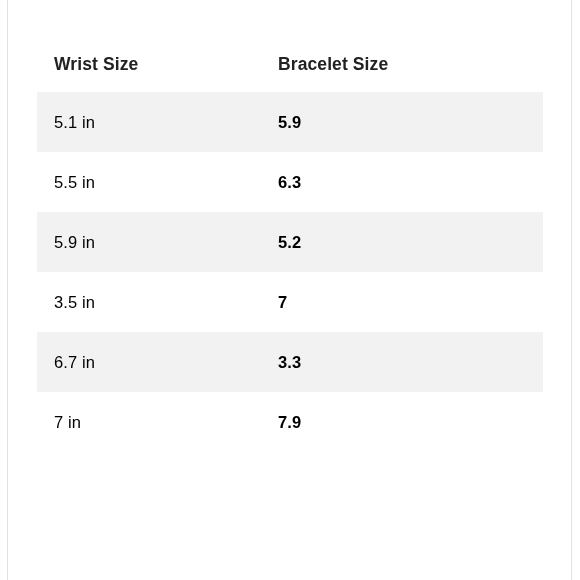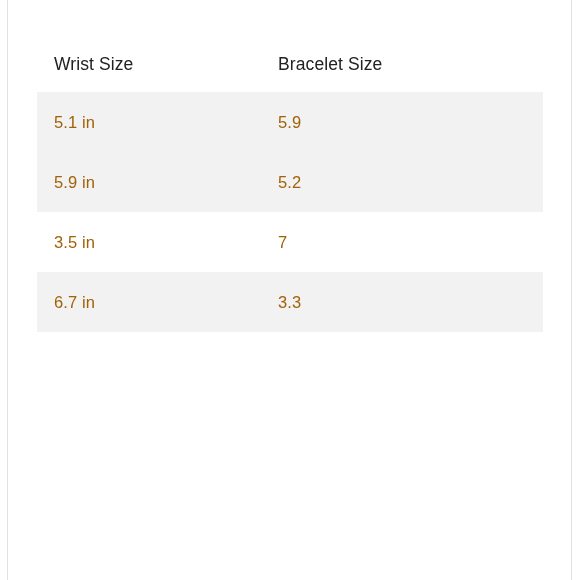--- a/index.html
+++ b/index.html
@@ -52,41 +52,41 @@
     vertical-align: middle;
     font-weight: normal;
   }
 
   .col-wrist    { width: 240px; }
   .col-bracelet { width: 266px; }
 
   .size-table thead th {
     height: 56px;
     font-size: 17.5px;
-    font-weight: 400;
+    font-weight: 700;
     color: #222222;
     letter-spacing: 0.1px;
   }
   .size-table thead th.cell-wrist    { padding-left: 17px; }
   .size-table thead th.cell-bracelet { padding-left: 1px; }
 
   .size-table tbody tr {
     height: 60px;
   }
   .size-table tbody tr.striped {
     background: #f2f2f2;
   }
   .size-table tbody td {
     height: 60px;
     font-size: 16.5px;
-    color: #a16207;
+    color: #000000;
     letter-spacing: 0.1px;
   }
   .size-table tbody td.cell-wrist    { padding-left: 17px; }
-  .size-table tbody td.cell-bracelet { padding-left: 1px; }
+  .size-table tbody td.cell-bracelet { padding-left: 1px; font-weight: bold; }
 </style>
 </head>
 <body>
 
 <div class="page-frame">
 
   <div class="frame-rule left"></div>
   <div class="frame-rule right"></div>
 
   <table class="size-table">
@@ -98,28 +98,36 @@
       <tr>
         <th class="cell-wrist">Wrist Size</th>
         <th class="cell-bracelet">Bracelet Size</th>
       </tr>
     </thead>
     <tbody>
       <tr class="striped">
         <td class="cell-wrist">5.1 in</td>
         <td class="cell-bracelet">5.9</td>
       </tr>
+      <tr>
+        <td class="cell-wrist">5.5 in</td>
+        <td class="cell-bracelet">6.3</td>
+      </tr>
       <tr class="striped">
         <td class="cell-wrist">5.9 in</td>
         <td class="cell-bracelet">5.2</td>
       </tr>
       <tr>
         <td class="cell-wrist">3.5 in</td>
         <td class="cell-bracelet">7</td>
       </tr>
       <tr class="striped">
         <td class="cell-wrist">6.7 in</td>
         <td class="cell-bracelet">3.3</td>
       </tr>
+      <tr>
+        <td class="cell-wrist">7 in</td>
+        <td class="cell-bracelet">7.9</td>
+      </tr>
     </tbody>
   </table>
 
 </div>
 
 </body></html>

